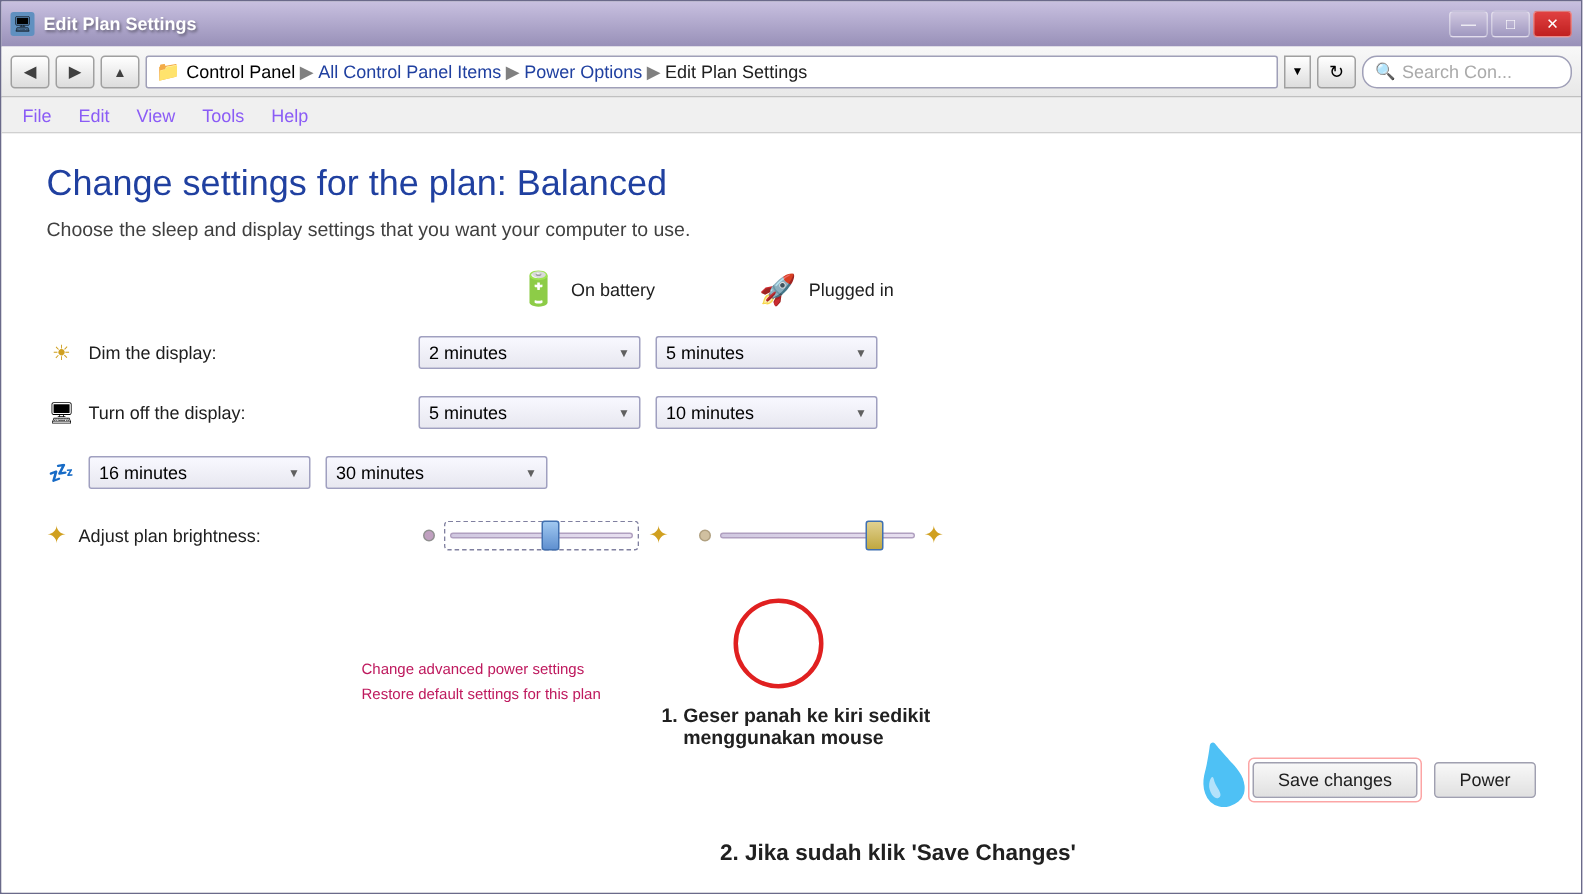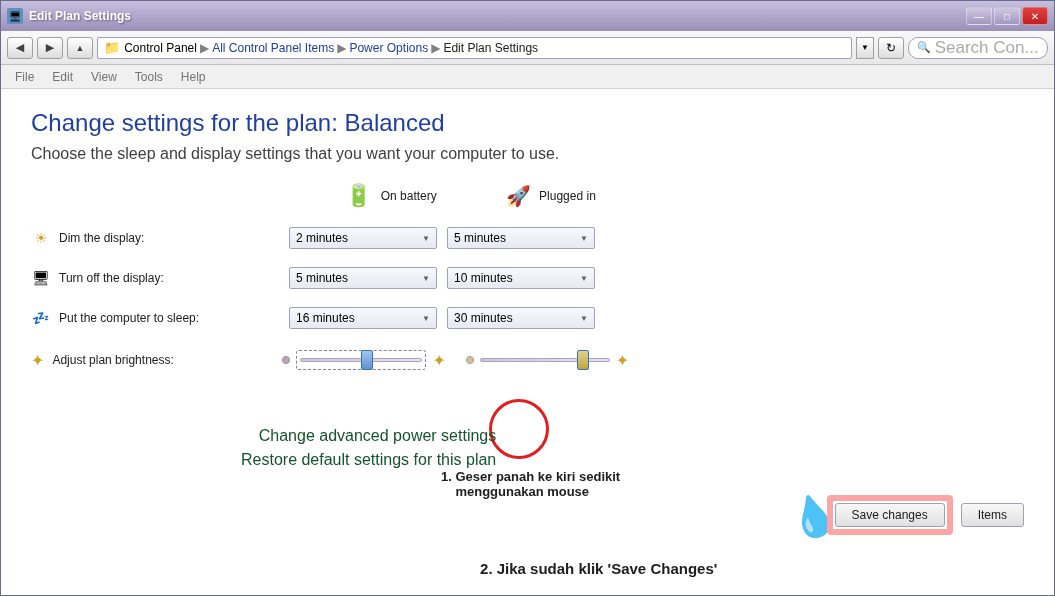--- a/index.html
+++ b/index.html
@@ -174,21 +174,21 @@
       border-bottom: 1px solid #d0d0d0;
       display: flex;
       align-items: center;
       padding: 0 6px;
       gap: 2px;
     }
 
     .menu-item {
       padding: 2px 8px;
       font-size: 12px;
-      color: #737373;
+      color: #8b5cf6;
       cursor: pointer;
       border-radius: 3px;
     }
 
     
     .content {
       flex: 1;
       background: white;
       padding: 20px 30px;
       position: relative;
@@ -196,21 +196,21 @@
     }
 
     .page-title {
       font-size: 24px;
       color: #2040a0;
       font-weight: normal;
       margin-bottom: 8px;
     }
 
     .page-subtitle {
-      font-size: 16px;
+      font-size: 13px;
       color: #404040;
       margin-bottom: 20px;
     }
 
     .header-row {
       display: flex;
       align-items: center;
       margin-bottom: 16px;
       padding-left: 280px;
     }
@@ -245,21 +245,21 @@
 
     .setting-label {
       width: 220px;
       font-size: 12px;
       color: #202020;
     }
 
     .setting-controls {
       display: flex;
       gap: 10px;
-      margin-left: 10px;
+      margin-left: 0;
     }
 
     .dropdown-box {
       width: 148px;
       height: 22px;
       border: 1px solid #a0a0c0;
       background: linear-gradient(to bottom, #f8f8ff, #e8e8f0);
       border-radius: 2px;
       display: flex;
       align-items: center;
@@ -336,27 +336,26 @@
       pointer-events: none;
     }
 
     
     .links-section {
       margin-top: 10px;
       margin-bottom: 20px;
     }
 
     .link-item {
-      color: #14532d;
-      font-size: 16px;
+      color: #be185d;
+      font-size: 10px;
       text-decoration: none;
       display: block;
       margin-bottom: 6px;
       cursor: pointer;
-      text-align: right;
     }
 
     
     .annotation-text {
       position: absolute;
       font-size: 14px;
       font-weight: bold;
       color: #202020;
       font-family: 'Segoe UI', sans-serif;
     }
@@ -376,21 +375,21 @@
       padding: 0 16px;
       border: 1px solid #a0a0b0;
       border-radius: 3px;
       background: linear-gradient(to bottom, #f8f8f8, #e0e0e0);
       font-size: 12px;
       cursor: pointer;
       color: #202020;
     }
 
     .save-btn-wrapper {
-      border: 6px solid #fca5a5;
+      border: 1px solid #fca5a5;
       padding: 2px;
       border-radius: 4px;
     }
 
     
     .bottom-annotation {
       position: absolute;
       bottom: 18px;
       left: 50%;
       transform: translateX(-20%);
@@ -437,21 +436,21 @@
       <span style="color:#2040a0;">All Control Panel Items</span>
       <span class="sep"> ▶ </span>
       <span style="color:#2040a0;">Power Options</span>
       <span class="sep"> ▶ </span>
       <span class="current">Edit Plan Settings</span>
     </div>
     <div class="address-dropdown">▼</div>
     <div class="refresh-btn">↻</div>
     <div class="search-box">
       <span style="margin-right:4px; color:#888;">🔍</span>
-      <span style="color:#aaa; font-size:17px;">Search Con...</span>
+      <span style="color:#aaa; font-size:12px;">Search Con...</span>
     </div>
   </div>
 
   <div class="menu-bar">
     <div class="menu-item">File</div>
     <div class="menu-item">Edit</div>
     <div class="menu-item">View</div>
     <div class="menu-item">Tools</div>
     <div class="menu-item">Help</div>
   </div>
@@ -497,21 +496,20 @@
         </div>
         <div class="dropdown-box">
           <span>10 minutes</span>
           <span class="dropdown-arrow">▼</span>
         </div>
       </div>
     </div>
 
     <div class="setting-row">
       <span class="setting-icon" style="font-size:14px;">💤</span>
-      <span class="setting-label">Put the computer to sleep:</span>
       <div class="setting-controls">
         <div class="dropdown-box">
           <span>16 minutes</span>
           <span class="dropdown-arrow">▼</span>
         </div>
         <div class="dropdown-box">
           <span>30 minutes</span>
           <span class="dropdown-arrow">▼</span>
         </div>
       </div>
@@ -552,20 +550,20 @@
       <a class="link-item">Change advanced power settings</a>
       <a class="link-item">Restore default settings for this plan</a>
     </div>
 
     <div class="waterdrop">💧</div>
 
     <div class="bottom-bar">
       <div class="save-btn-wrapper">
         <button class="action-btn">Save changes</button>
       </div>
-      <button class="action-btn">Items</button>
+      <button class="action-btn">Power</button>
     </div>
 
     <div class="bottom-annotation">2.  Jika sudah klik 'Save Changes'</div>
 
   </div>
 
 </div>
 
 </body></html>

